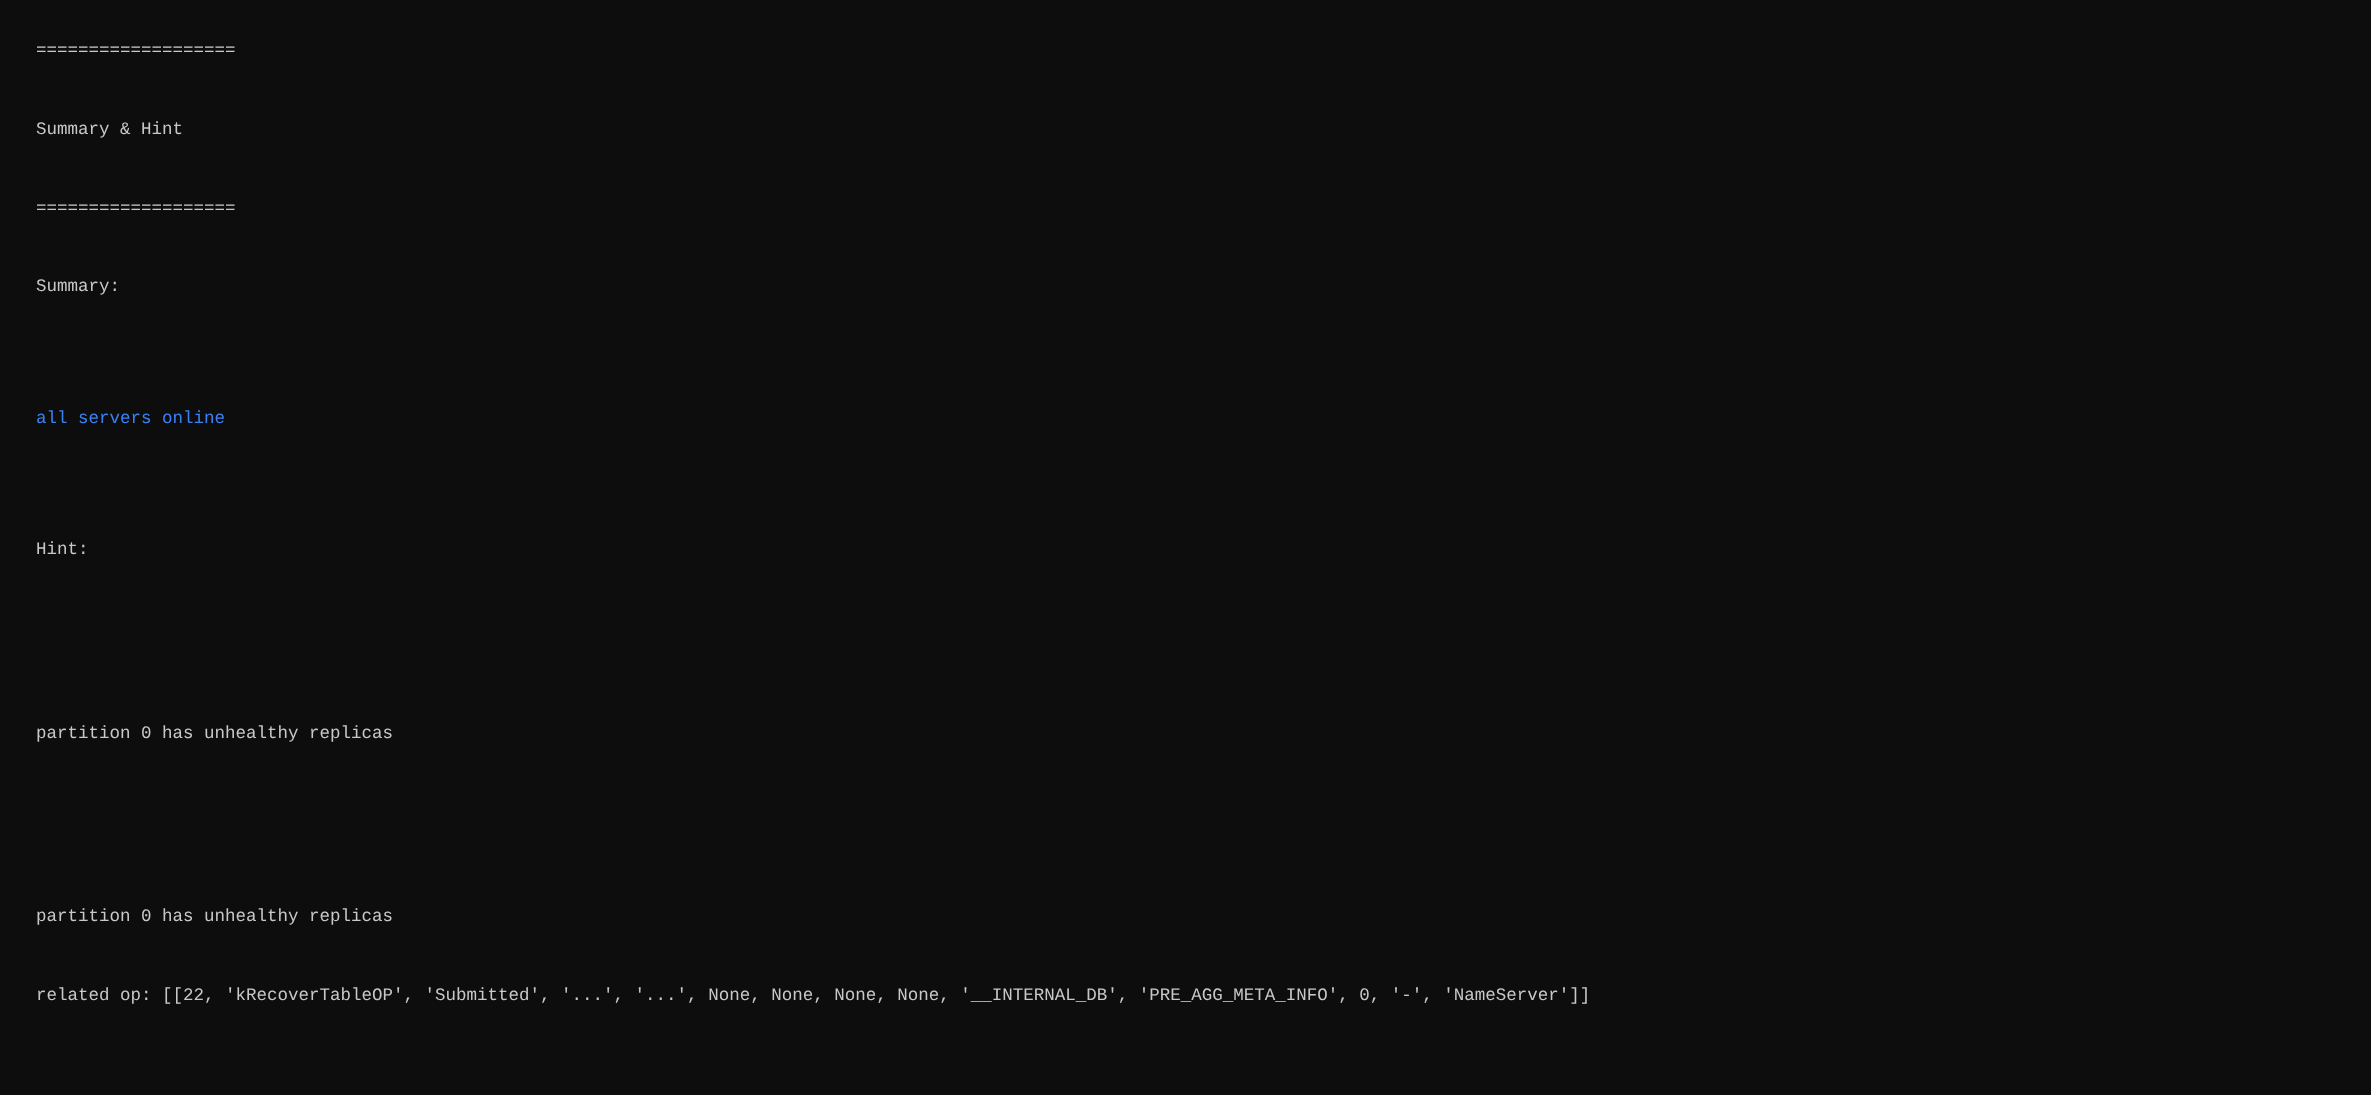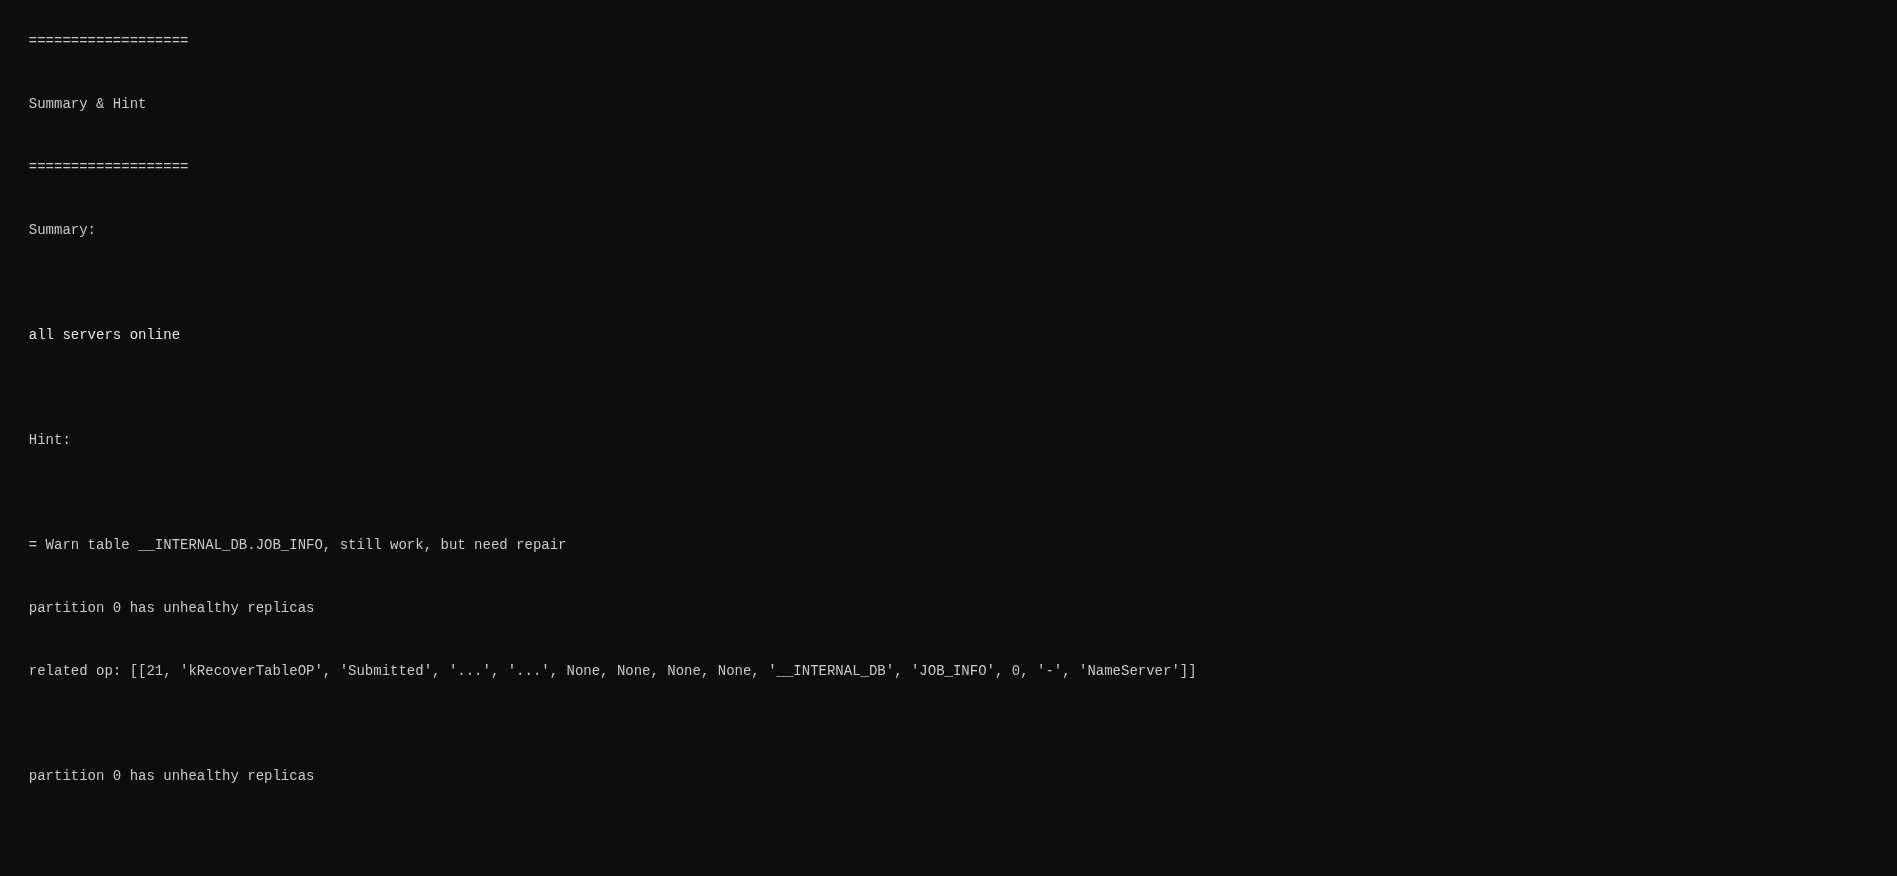--- a/index.html
+++ b/index.html
@@ -19,21 +19,21 @@
       min-height: 876px;
       overflow-x: hidden;
     }
 
     .terminal-content {
       white-space: pre-wrap;
       word-break: break-all;
     }
 
     .green-text {
-      color: #e5e5e5;
+      color: #3b82f6;
     }
   </style>
 </head>
 <body>
 
 <div class="terminal-content">
   <span>===================</span>
   <br>
   <span>Summary &amp; Hint</span>
   <br>
@@ -41,29 +41,28 @@
   <br>
   <span>Summary:</span>
   <br>
   <br>
   <span class="green-text">all servers online</span>
   <br>
   <br>
   <span>Hint:</span>
   <br>
   <br>
-  <span>= Warn table __INTERNAL_DB.JOB_INFO, still work, but need repair</span>
   <br>
   <span>partition 0 has unhealthy replicas</span>
   <br>
-  <span>related op: [[21, 'kRecoverTableOP', 'Submitted', '...', '...', None, None, None, None, '__INTERNAL_DB', 'JOB_INFO', 0, '-', 'NameServer']]</span>
   <br>
   <br>
   <span>partition 0 has unhealthy replicas</span>
   <br>
+  <span>related op: [[22, 'kRecoverTableOP', 'Submitted', '...', '...', None, None, None, None, '__INTERNAL_DB', 'PRE_AGG_META_INFO', 0, '-', 'NameServer']]</span>
   <br>
   
   <br>
   
   <br>
   
   <br>
   
   <br>
   

